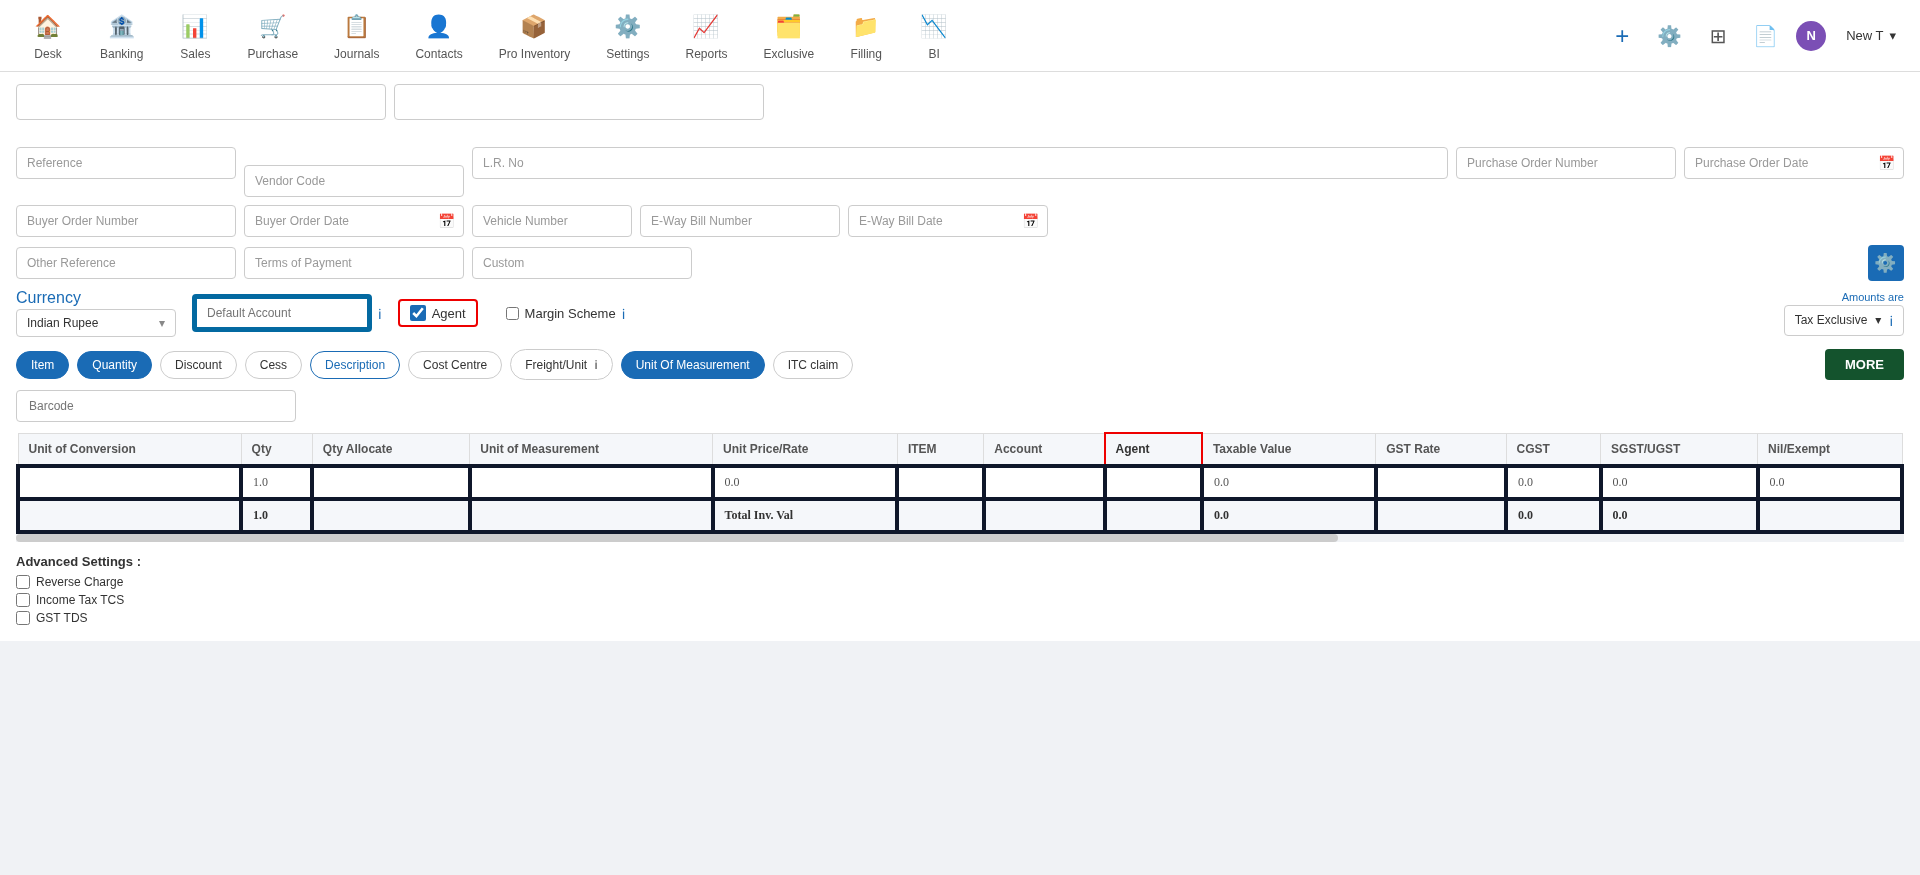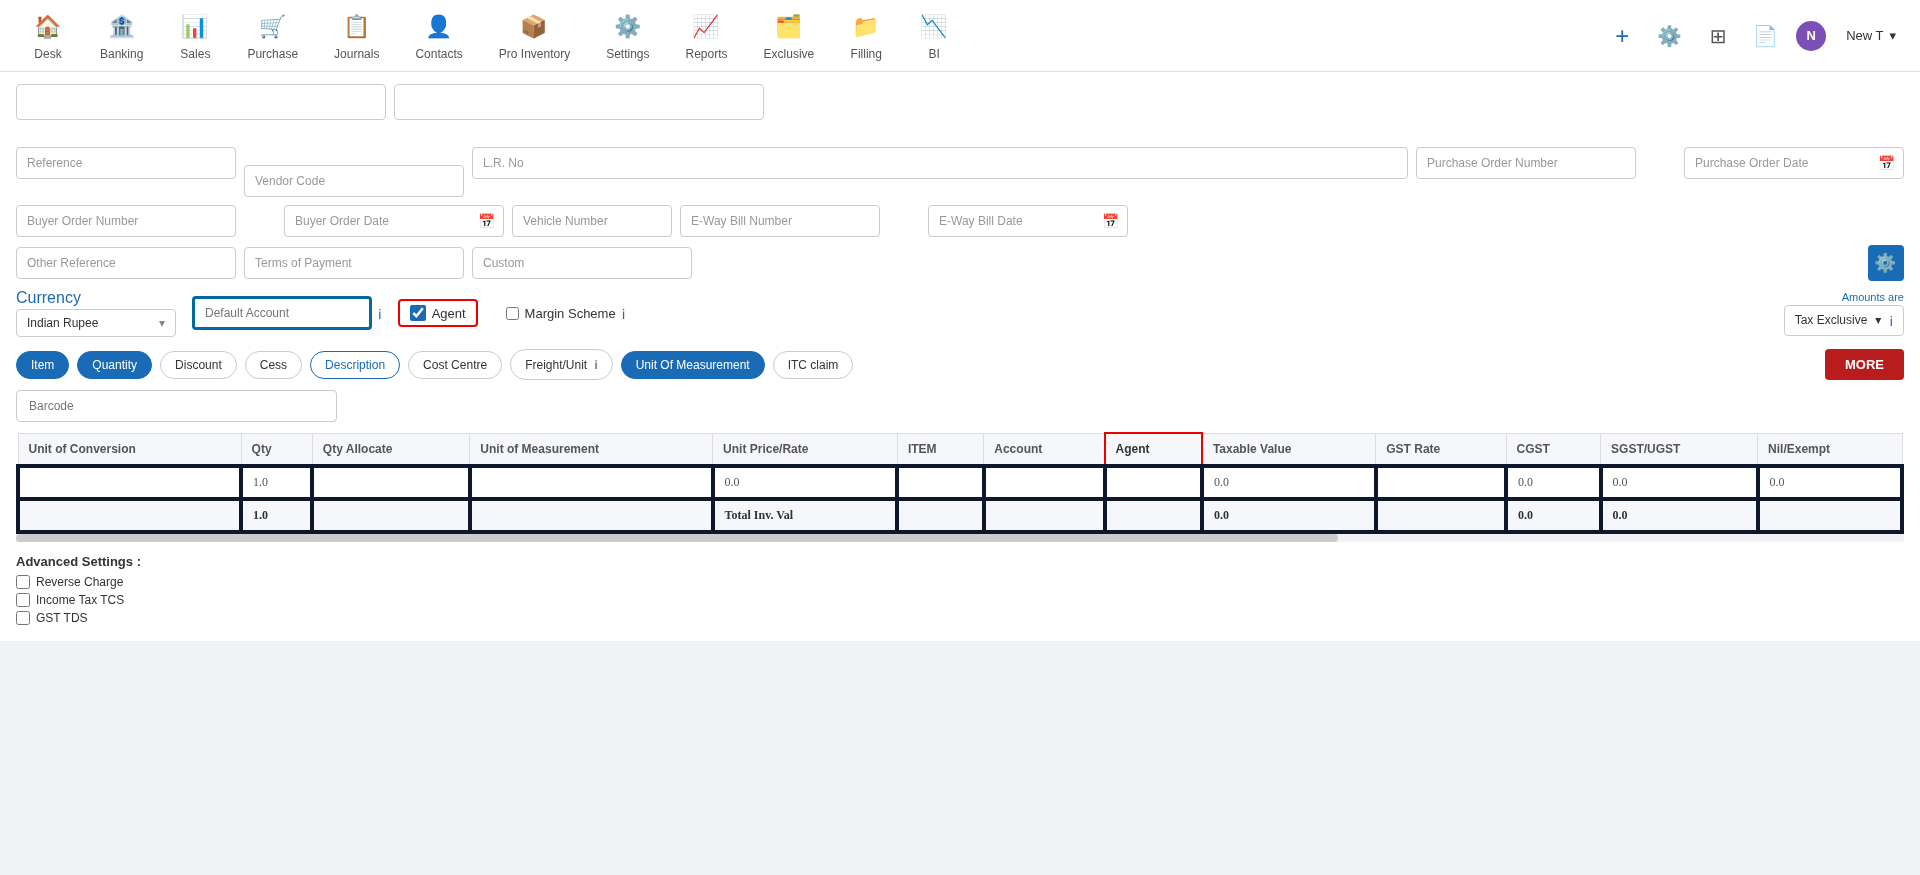--- a/index.html
+++ b/index.html
@@ -100,21 +100,20 @@
       border: 1px solid #ccc;
       border-radius: 4px;
       font-size: 12px;
       color: #666;
       background: #fff;
       outline: none;
     }
     .form-field input::placeholder { color: #999; }
     .field-with-icon {
       position: relative;
-      margin-left: 40px;
     }
     .field-with-icon input {
       padding-right: 30px;
     }
     .field-icon {
       position: absolute;
       right: 8px;
       top: 50%;
       transform: translateY(-50%);
       color: #888;
@@ -142,21 +141,21 @@
       gap: 8px;
       font-size: 12px;
     }
     .currency-select .chevron { margin-left: auto; color: #888; }
     .default-account-wrap {
       display: flex;
       align-items: center;
       gap: 6px;
     }
     .default-account-input {
-      border: 3px solid #0369a1;
+      border: 5px solid #0369a1;
       border-radius: 4px;
       padding: 7px 10px;
       font-size: 12px;
       color: #999;
       width: 180px;
       outline: none;
     }
     .info-icon {
       color: #1a6bb5;
       font-size: 14px;
@@ -244,37 +243,37 @@
       border-color: #1a6bb5;
     }
     .col-btn.active-outline {
       background: #fff;
       color: #1a6bb5;
       border-color: #1a6bb5;
     }
     .more-btn {
       margin-left: auto;
       padding: 8px 20px;
-      background: #b91c1c;
+      background: #14532d;
       color: #fff;
       border: none;
       border-radius: 4px;
       cursor: pointer;
       font-size: 13px;
       font-weight: bold;
     }
 
     
     .barcode-input {
       border: 1px solid #ccc;
       border-radius: 4px;
       padding: 8px 12px;
       font-size: 12px;
       color: #999;
-      width: 321px;
+      width: 280px;
       outline: none;
       margin-bottom: 10px;
     }
 
     
     .data-table {
       width: 100%;
       border-collapse: collapse;
       font-size: 12px;
     }

